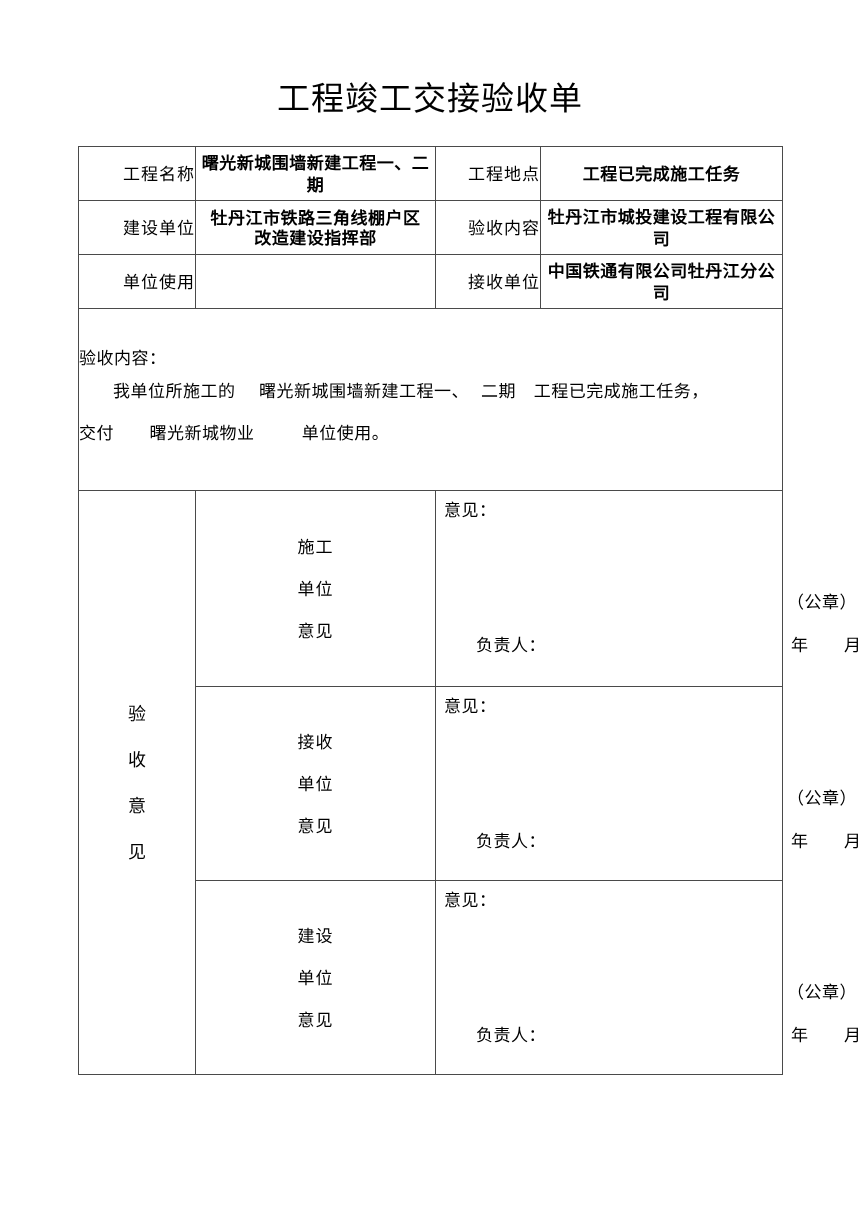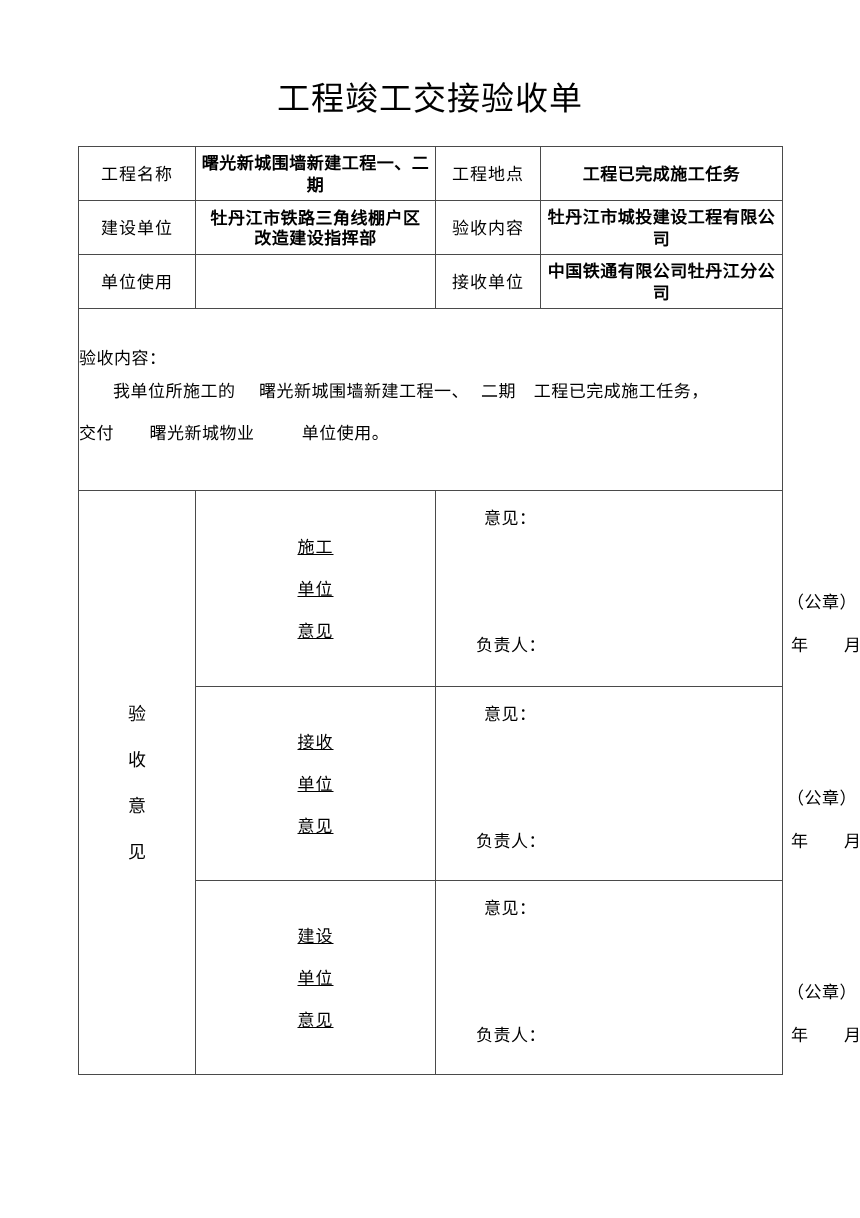--- a/index.html
+++ b/index.html
@@ -52,21 +52,21 @@
   .form-table td {
     border: 1px solid #4a4a4a;
     padding: 0;
     vertical-align: middle;
     font-size: 17px;
     line-height: 22px;
   }
 
   
   .lbl {
-    text-align: center;
+    text-align: right;
     font-size: 17px;
     letter-spacing: 1px;
     white-space: nowrap;
   }
   
   .val {
     text-align: center;
     font-size: 13px;
     letter-spacing: 0.5px;
     font-weight: 600;
@@ -111,45 +111,43 @@
     justify-content: center;
     gap: 26px;
     font-size: 18px;
     line-height: 20px;
   }
   .vert-label {
     width: 62px;
     text-align: center;
     vertical-align: middle;
     padding: 0;
-    text-decoration: underline;
   }
   .vert-label .stack {
     display: flex;
     flex-direction: column;
     align-items: center;
     justify-content: center;
     gap: 22px;
     font-size: 17px;
     line-height: 20px;
     letter-spacing: 1px;
   }
 
   .opinion-cell {
     position: relative;
     vertical-align: top;
     padding: 0;
   }
   .op-yijian {
     position: absolute;
     left: 8px;
-    top: 16px;
-    font-size: 17px;
-    letter-spacing: 0.5px;
-    margin-left: 40px;
+    top: 8px;
+    font-size: 17px;
+    letter-spacing: 0.5px;
   }
   .op-seal {
     position: absolute;
     left: 351px;
     top: 100px;
     font-size: 17px;
     letter-spacing: 0.5px;
     white-space: nowrap;
   }
   .op-person {

